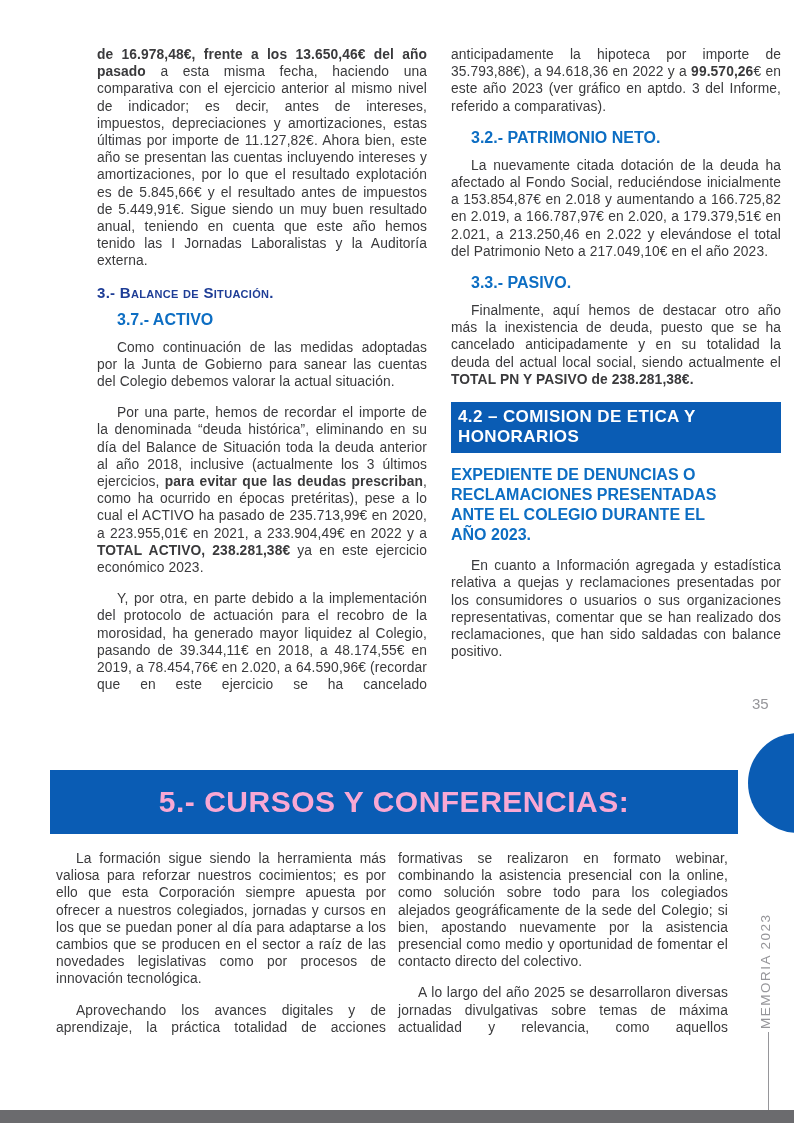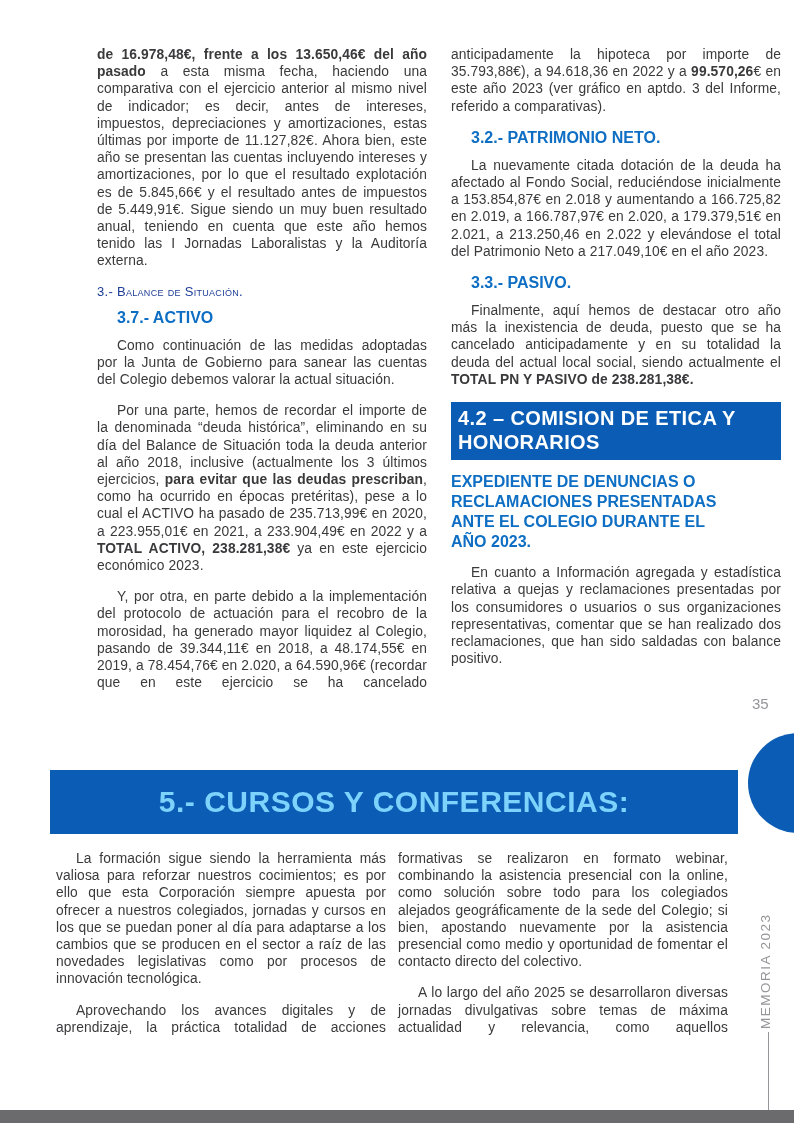--- a/index.html
+++ b/index.html
@@ -30,55 +30,55 @@
     text-align: justify;
     margin: 0 0 14px 0;
     letter-spacing: 0.1px;
   }
   .indent { text-indent: 20px; }
   .stretch { text-align-last: justify; }
   .b { font-weight: bold; }
   .h-navy {
     color: var(--navy, #1e3d96);
     font-variant: small-caps;
-    font-weight: normal;
-    font-size: 13px;
+    font-weight: bold;
+    font-size: 15px;
     letter-spacing: 0.3px;
     margin: 4px 0 10px 0;
   }
   .h-sub {
     color: var(--bright-blue, #0d6ec3);
     font-weight: bold;
     font-size: 16px;
     margin: 2px 0 10px 0;
     padding-left: 20px;
   }
   .banner42 {
     background: var(--banner-blue, #0a5cb4);
     color: #ffffff;
     font-weight: bold;
-    font-size: 20px;
+    font-size: 17px;
     line-height: 1.18;
     letter-spacing: 0.4px;
     padding: 5px 30px 6px 7px;
     margin: 2px 0 12px 0;
   }
   .subhead {
     color: var(--bright-blue, #0d6ec3);
     font-weight: bold;
     font-size: 16px;
     line-height: 1.25;
     max-width: 286px;
     margin: 0 0 12px 0;
   }
   .banner5 {
     position: absolute; left: 50px; top: 770px;
     width: 688px; height: 64px;
     background: var(--banner-blue, #0a5cb4);
-    color: #7dd3fc;
+    color: #f9a8d4;
     display: flex; align-items: center; justify-content: center;
     font-size: 30px; font-weight: bold; letter-spacing: 0.5px;
   }
   .page-number {
     position: absolute; left: 752px; top: 695px;
     font-size: 15px; color: var(--muted-gray, #96969a);
   }
   .semi-circle {
     position: absolute; left: 748px; top: 733px;
     width: 100px; height: 100px;

